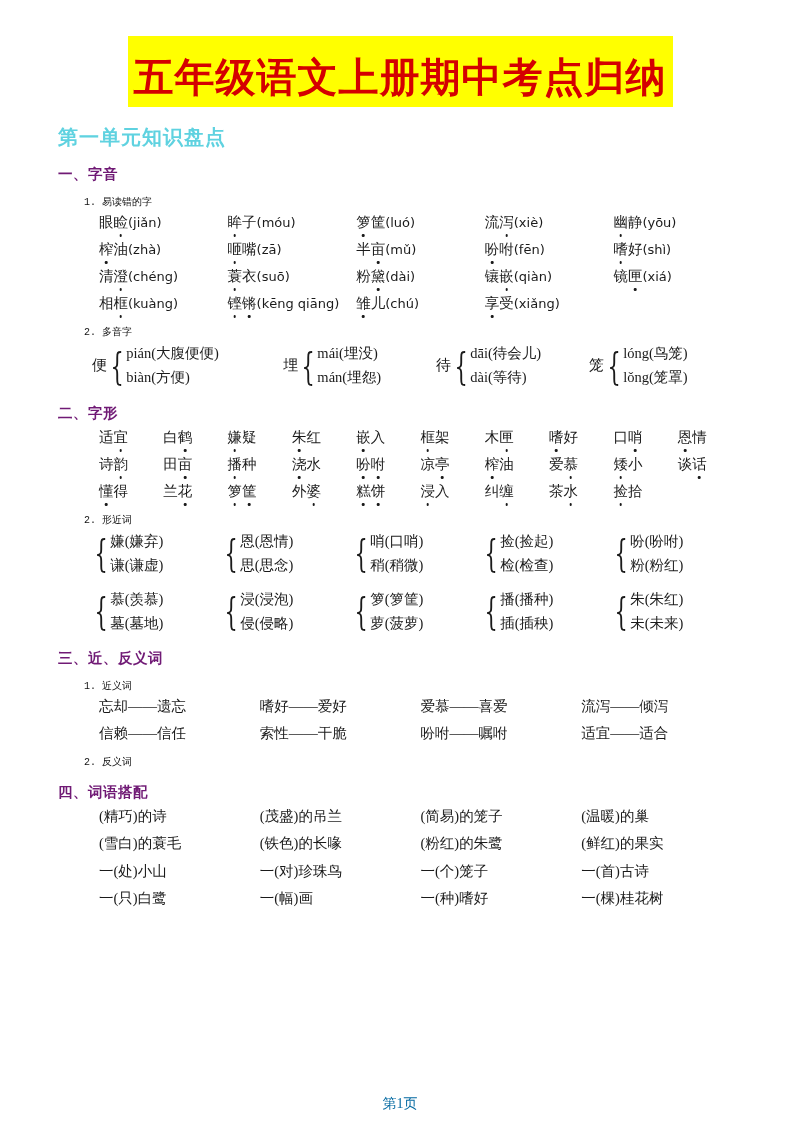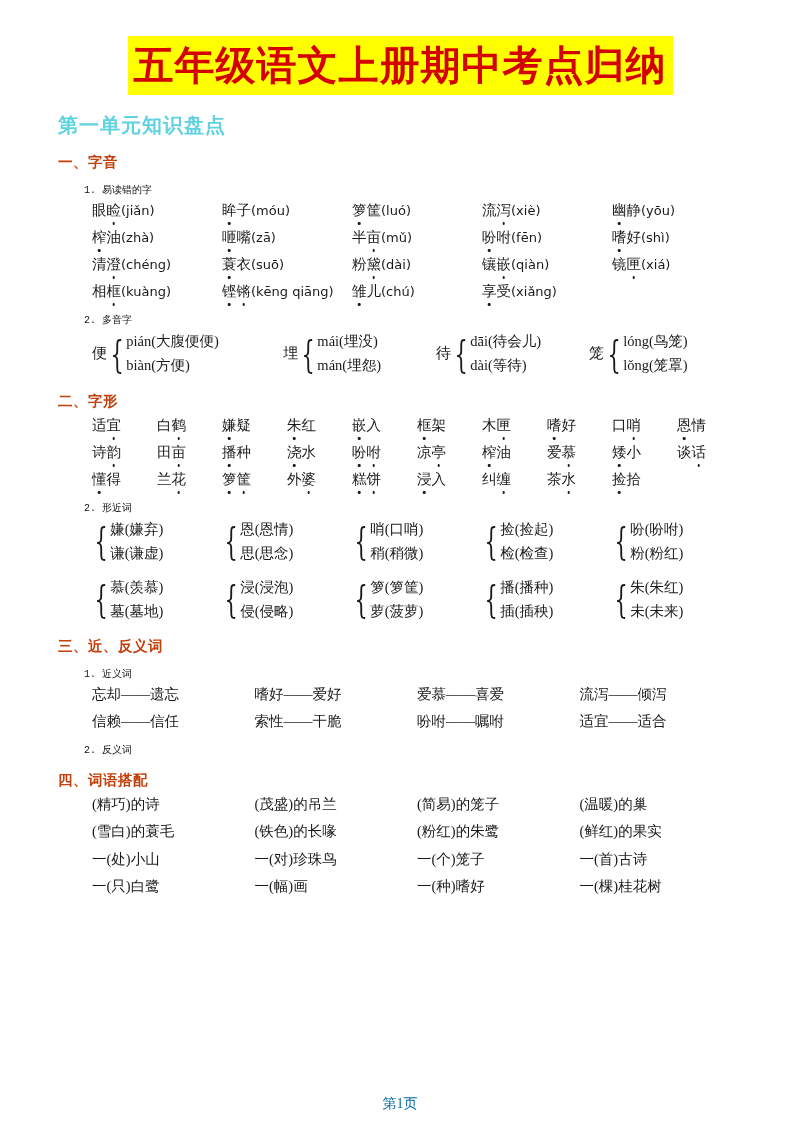--- a/index.html
+++ b/index.html
@@ -30,58 +30,59 @@
   }
   .doc-title {
     display: inline-block;
     background: #ffff00;
     color: #d40000;
     font-family: "Liberation Serif", "DejaVu Serif", serif;
     font-weight: bold;
     font-size: 40px;
     line-height: 1.22;
     letter-spacing: 1px;
-    padding: 6px 6px 4px 6px;
+    padding: 18px 6px 4px 6px;
     white-space: nowrap;
   }
   .subtitle-wrap {
     text-align: left;
     margin-top: 17px;
   }
   .doc-subtitle {
     font-family: "Liberation Sans", "DejaVu Sans", sans-serif;
     font-weight: bold;
     font-size: 20px;
     color: #5fd2e0;
     letter-spacing: 1px;
   }
 
   
   .sec-head {
     font-family: "Liberation Sans", "DejaVu Sans", sans-serif;
     font-weight: bold;
     font-size: 14.5px;
-    color: #c2410c;
+    color: #701a75;
     margin: 14px 0 4px 0;
     letter-spacing: 0.5px;
   }
   .sub-head {
     font-size: 10px;
     margin: 11px 0 3px 26px;
     color: #111;
     font-family: Liberation Mono, monospace;
   }
 
   
   .block { margin-left: 34px; }
 
   .grid {
     display: grid;
     align-items: end;
     row-gap: 6px;
+    margin-left: 7px;
   }
   .g5  { grid-template-columns: repeat(5, 1fr); }
   .g10 { grid-template-columns: repeat(10, 1fr); }
   .g4  { grid-template-columns: repeat(4, 1fr); }
 
   .cell {
     font-size: 14.5px;
     line-height: 1.45;
     white-space: nowrap;
   }

